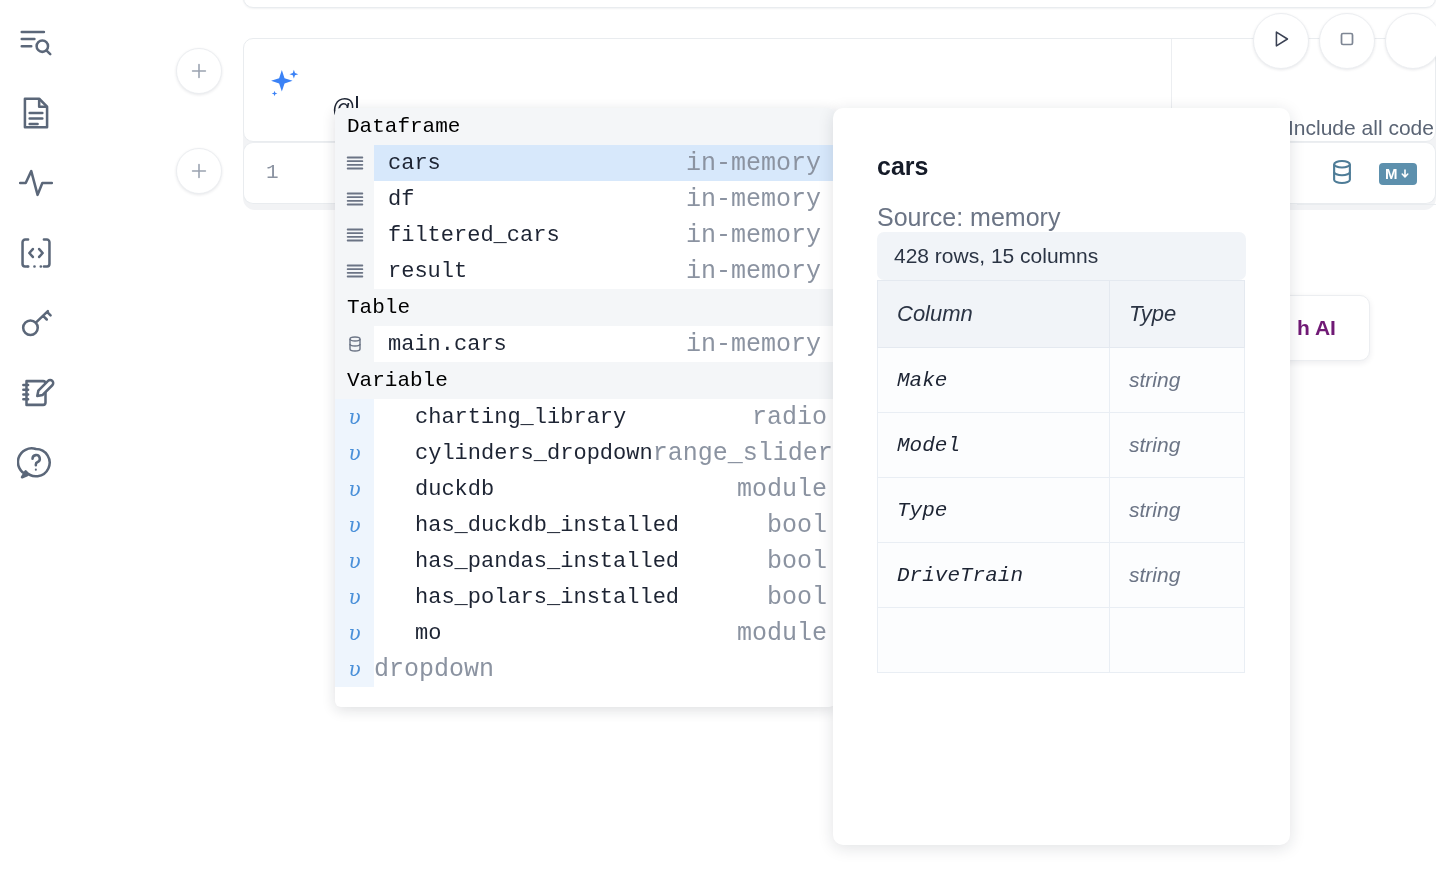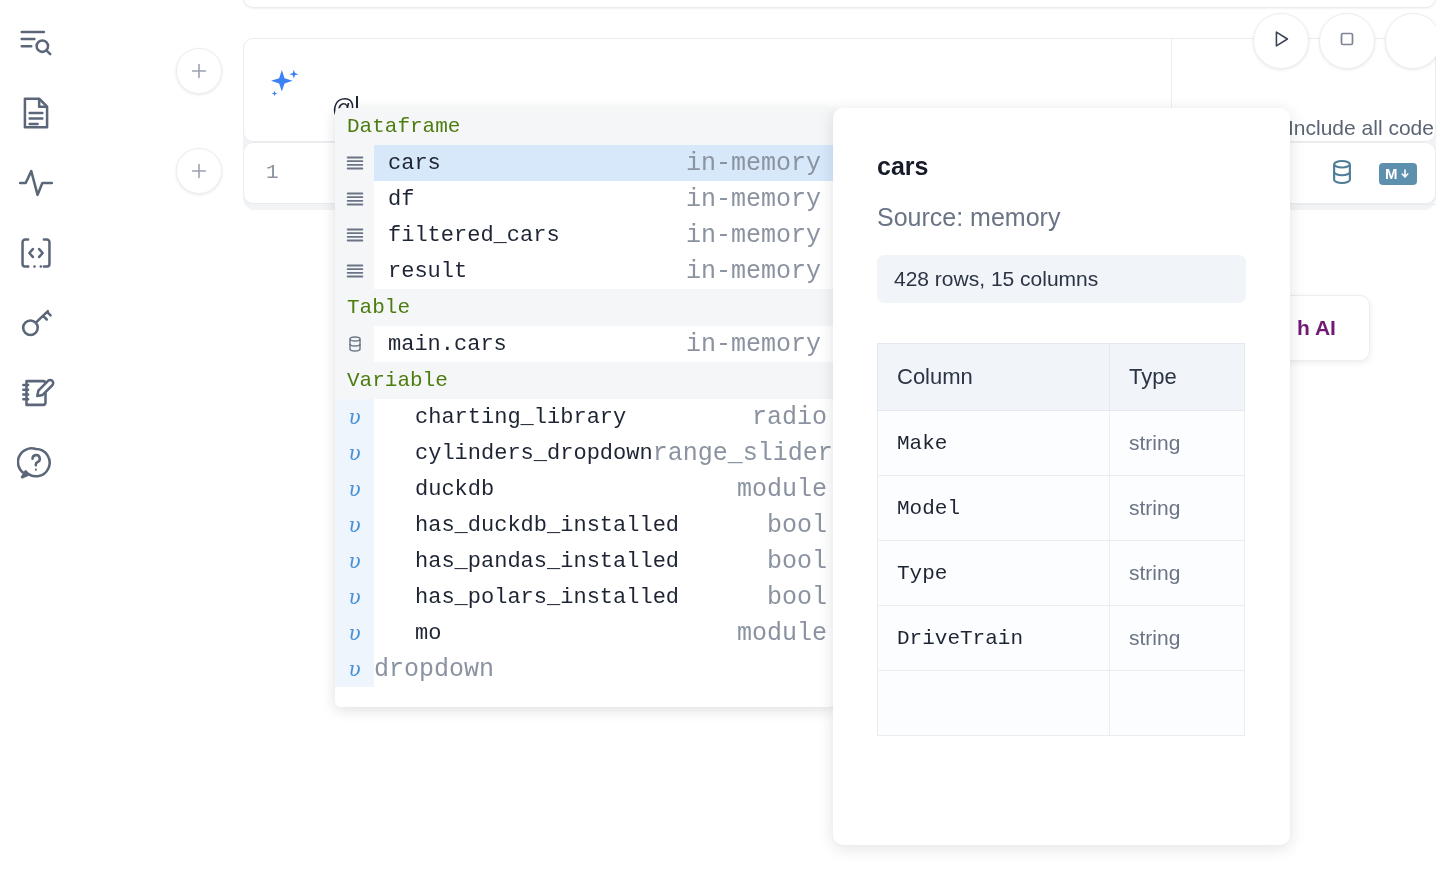--- a/index.html
+++ b/index.html
@@ -125,21 +125,21 @@
     background: #ffffff;
     border-radius: 6px;
     box-shadow: 0 3px 14px rgba(20,28,45,.14);
     overflow: hidden;
     font-family: "Liberation Mono", monospace;
   }
   .ac-section {
     height: 37px; background: #f4f6f8;
     display: flex; align-items: center;
     padding-left: 12px;
-    font-size: 21px; color: #4d7c0f;
+    font-size: 21px; color: #000000;
   }
   .ac-item {
     height: 36px; display: flex; align-items: center;
     background: #ffffff; cursor: pointer; position: relative;
   }
   .ac-item.selected { background: #d7e8fb; }
   .ac-item .gut {
     width: 39px; min-width: 39px; height: 36px;
     background: #f4f6f8;
     display: flex; align-items: center; justify-content: center;
@@ -160,27 +160,27 @@
   .detail {
     position: absolute; left: 833px; top: 108px; width: 457px; height: 737px;
     background: #ffffff; border-radius: 10px;
     box-shadow: 0 3px 16px rgba(20,28,45,.13);
     padding: 44px 44px 0 44px;
     overflow: hidden;
   }
   .detail-title { font-size: 25px; font-weight: bold; color: #151b28; margin: 0 0 0 0; }
   .detail-source { font-size: 25px; color: #6b7485; margin-top: 22px; }
   .detail-badge {
-    margin-top: 23px; background: #f1f4f8; border-radius: 7px;
+    background: #f1f4f8; border-radius: 7px;
     height: 48px; display: flex; align-items: center; padding-left: 17px;
     font-size: 21px; color: #2b3444;
   }
   .detail-table {
-    margin-top: 40px; width: 368px;
-    border-collapse: collapse; table-layout: fixed;
+    width: 368px;
+    border-collapse: collapse; table-layout: fixed; font-style: italic;
   }
   .detail-table th {
     background: #f1f4f8; text-align: left;
     font-size: 22px; font-weight: normal; color: #2b3444;
     padding: 20px 0 20px 19px; border: 1px solid #e4e9f0;
   }
   .detail-table td {
     font-size: 21px; padding: 20px 0 20px 19px;
     border: 1px solid #e9eef4; background: #fcfdfe;
   }

